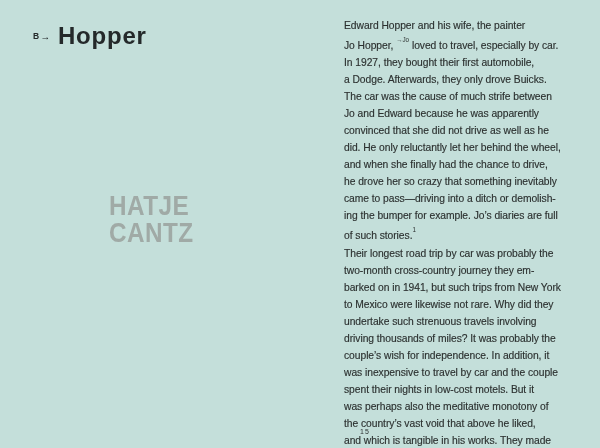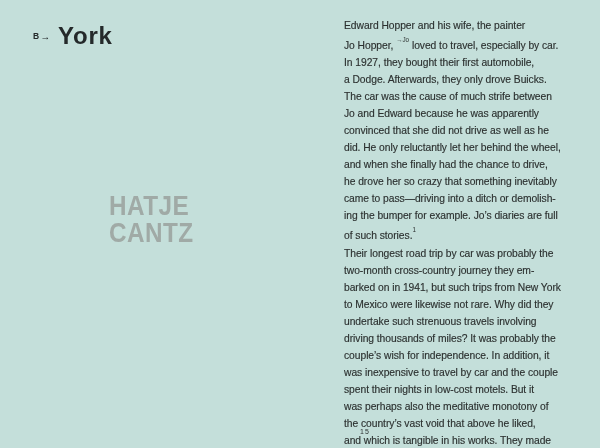--- a/index.html
+++ b/index.html
@@ -59,21 +59,21 @@
   }
 </style>
 </head>
 <body>
 
 <div class="page">
 
   <div class="heading">
       <span class="prefix-letter">B</span>
       <span class="prefix-arrow">→</span>
-      <span class="title">York</span>
+      <span class="title">Hopper</span>
     </div>
 
   <div class="watermark">
       <div>HATJE</div>
       <div>CANTZ</div>
     </div>
 
   <div class="article">
     <p class="para"><span>Edward Hopper and his wife, the painter
 Jo Hopper, </span><sup class="ref">→Jo</sup><span> loved to travel, especially by car.

